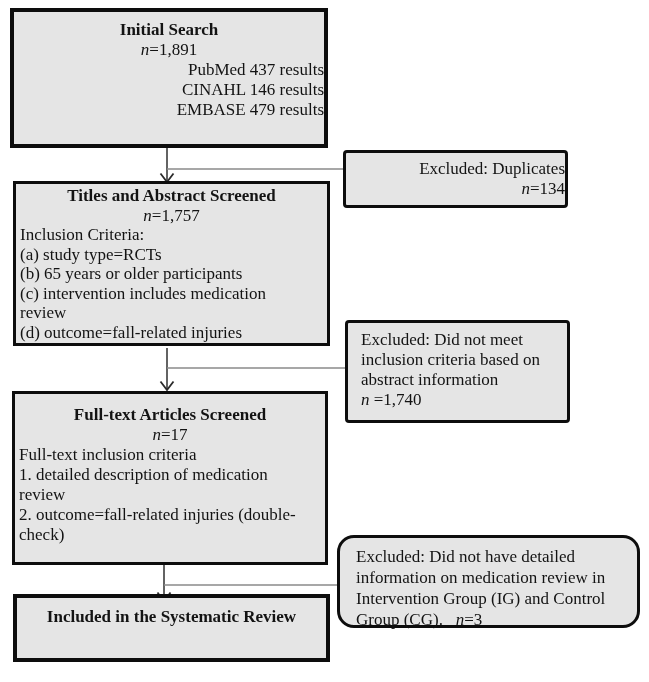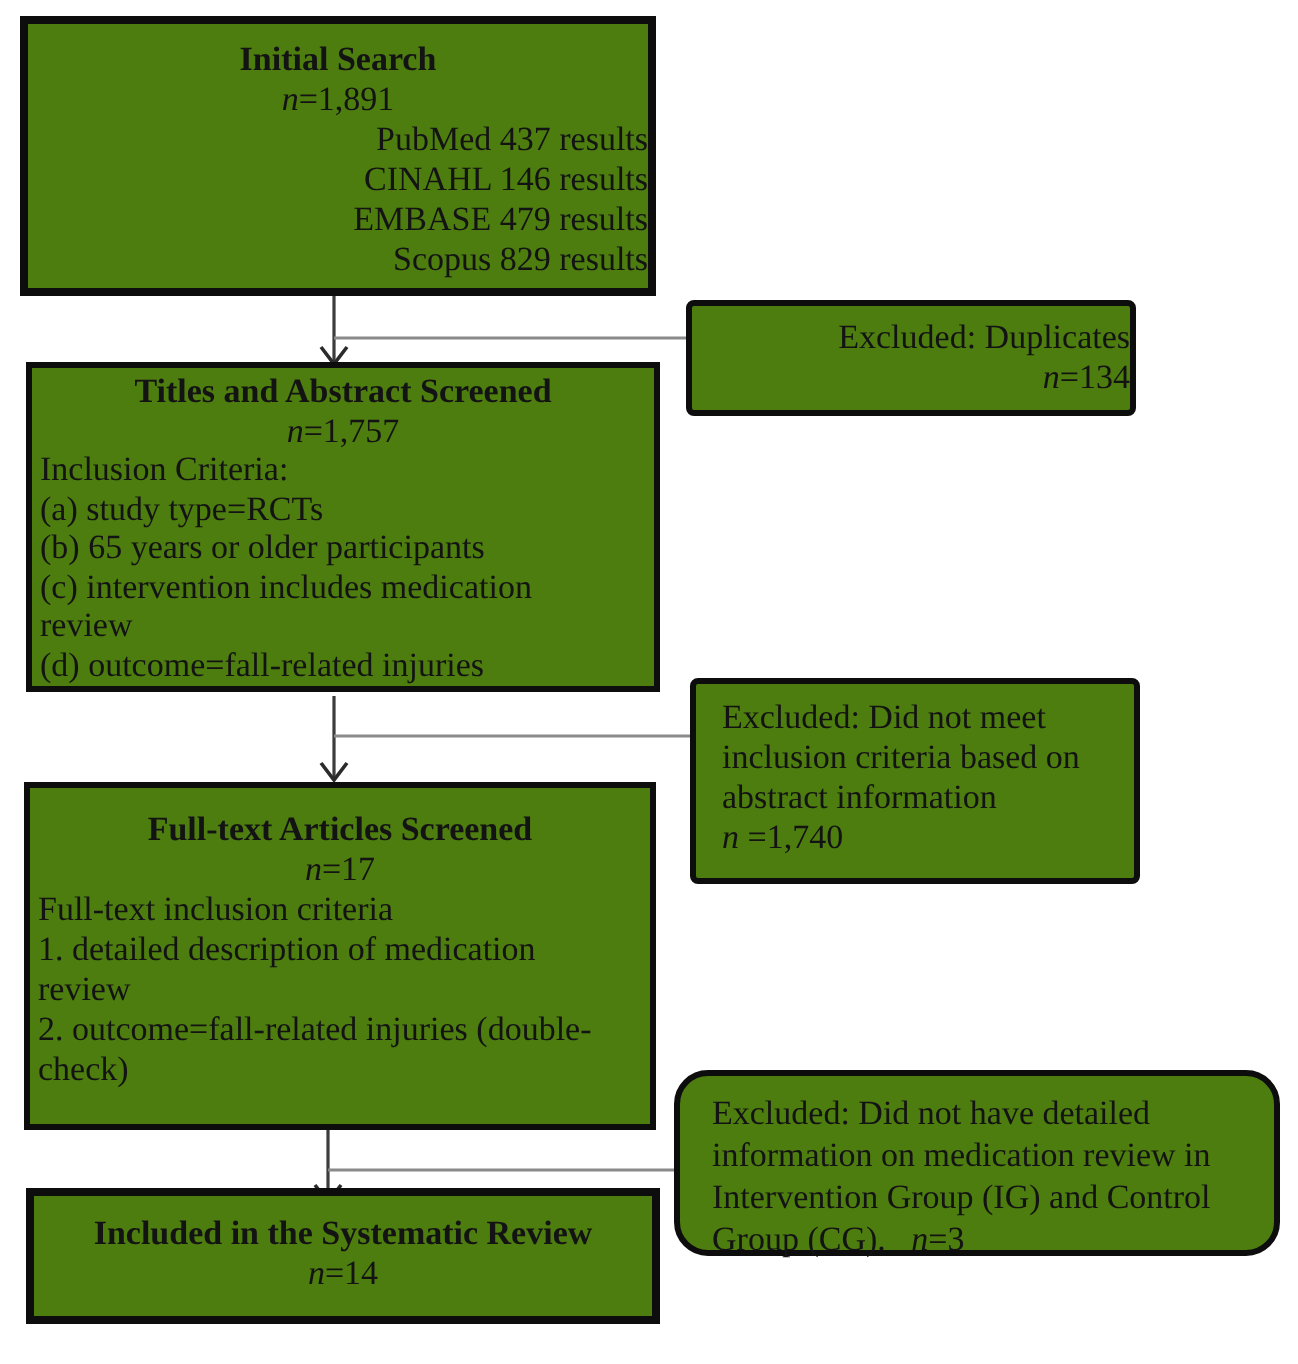--- a/index.html
+++ b/index.html
@@ -15,40 +15,40 @@
     overflow: hidden;
   }
   .connectors {
     position: absolute;
     left: 0; top: 0;
     width: 649px; height: 682px;
     pointer-events: none;
   }
   .box {
     position: absolute;
-    background: #4d7c0f;
+    background: #e5e5e5;
     border: 3px solid #0d0d0d;
     box-sizing: border-box;
     line-height: 20px;
   }
   .box.thick { border-width: 4px; }
   .box.rounded { border-radius: 4px; border-width: 3px; }
   .box .title { font-weight: bold; text-align: center; white-space: nowrap; }
   .box .nval  { text-align: center; white-space: nowrap; }
   .lines-center div { text-align: right; white-space: nowrap; }
   .lines-left div { text-align: left; white-space: nowrap; }
   i { font-style: italic; }
 
   
   #box-initial   { left: 10px;  top: 8px;   width: 318px; height: 140px; padding-top: 8px; }
   #box-screened  { left: 13px;  top: 181px; width: 317px; height: 165px; padding: 2px 0 0 4px; line-height: 19.5px; }
   #box-fulltext  { left: 12px;  top: 391px; width: 316px; height: 174px; padding: 11px 0 0 4px; }
   #box-included  { left: 13px;  top: 594px; width: 317px; height: 68px;  padding-top: 9px; }
   #box-excl-dup  { left: 343px; top: 150px; width: 225px; height: 58px;  padding-top: 6px; }
-  #box-excl-abs  { left: 345px; top: 339px; width: 225px; height: 103px; padding: 7px 0 0 13px; }
+  #box-excl-abs  { left: 345px; top: 320px; width: 225px; height: 103px; padding: 7px 0 0 13px; }
   #box-excl-full { left: 337px; top: 535px; width: 303px; height: 93px; padding: 8px 0 0 16px; border-radius: 17px; line-height: 21px; }
 
   #box-screened .title, #box-screened .nval,
   #box-fulltext .title, #box-fulltext .nval { margin-left: -4px; } 
 </style>
 </head>
 <body>
 
 <div class="canvas">
 
@@ -67,21 +67,20 @@
     <line x1="164" y1="585" x2="337" y2="585" stroke="#8a8a8a" stroke-width="1.4"></line>
   </svg>
 
   <div class="box thick" id="box-initial">
     <div class="title">Initial Search</div>
     <div class="nval"><i>n</i>=1,891</div>
     <div class="lines-center">
       <div>PubMed 437 results</div>
       <div>CINAHL 146 results</div>
       <div>EMBASE 479 results</div>
-      <div>Scopus 829 results</div>
     </div>
   </div>
 
   <div class="box" id="box-screened">
     <div class="title">Titles and Abstract Screened</div>
     <div class="nval"><i>n</i>=1,757</div>
     <div class="lines-left">
       <div>Inclusion Criteria:</div>
       <div>(a) study type=RCTs</div>
       <div>(b) 65 years or older participants</div>
@@ -98,21 +97,20 @@
       <div>Full-text inclusion criteria</div>
       <div>1. detailed description of medication</div>
       <div>review</div>
       <div>2. outcome=fall-related injuries (double-</div>
       <div>check)</div>
     </div>
   </div>
 
   <div class="box thick" id="box-included">
     <div class="title">Included in the Systematic Review</div>
-    <div class="nval"><i>n</i>=14</div>
   </div>
 
   <div class="box rounded" id="box-excl-dup">
     <div class="lines-center">
       <div>Excluded: Duplicates</div>
       <div><i>n</i>=134</div>
     </div>
   </div>
 
   <div class="box rounded" id="box-excl-abs">

